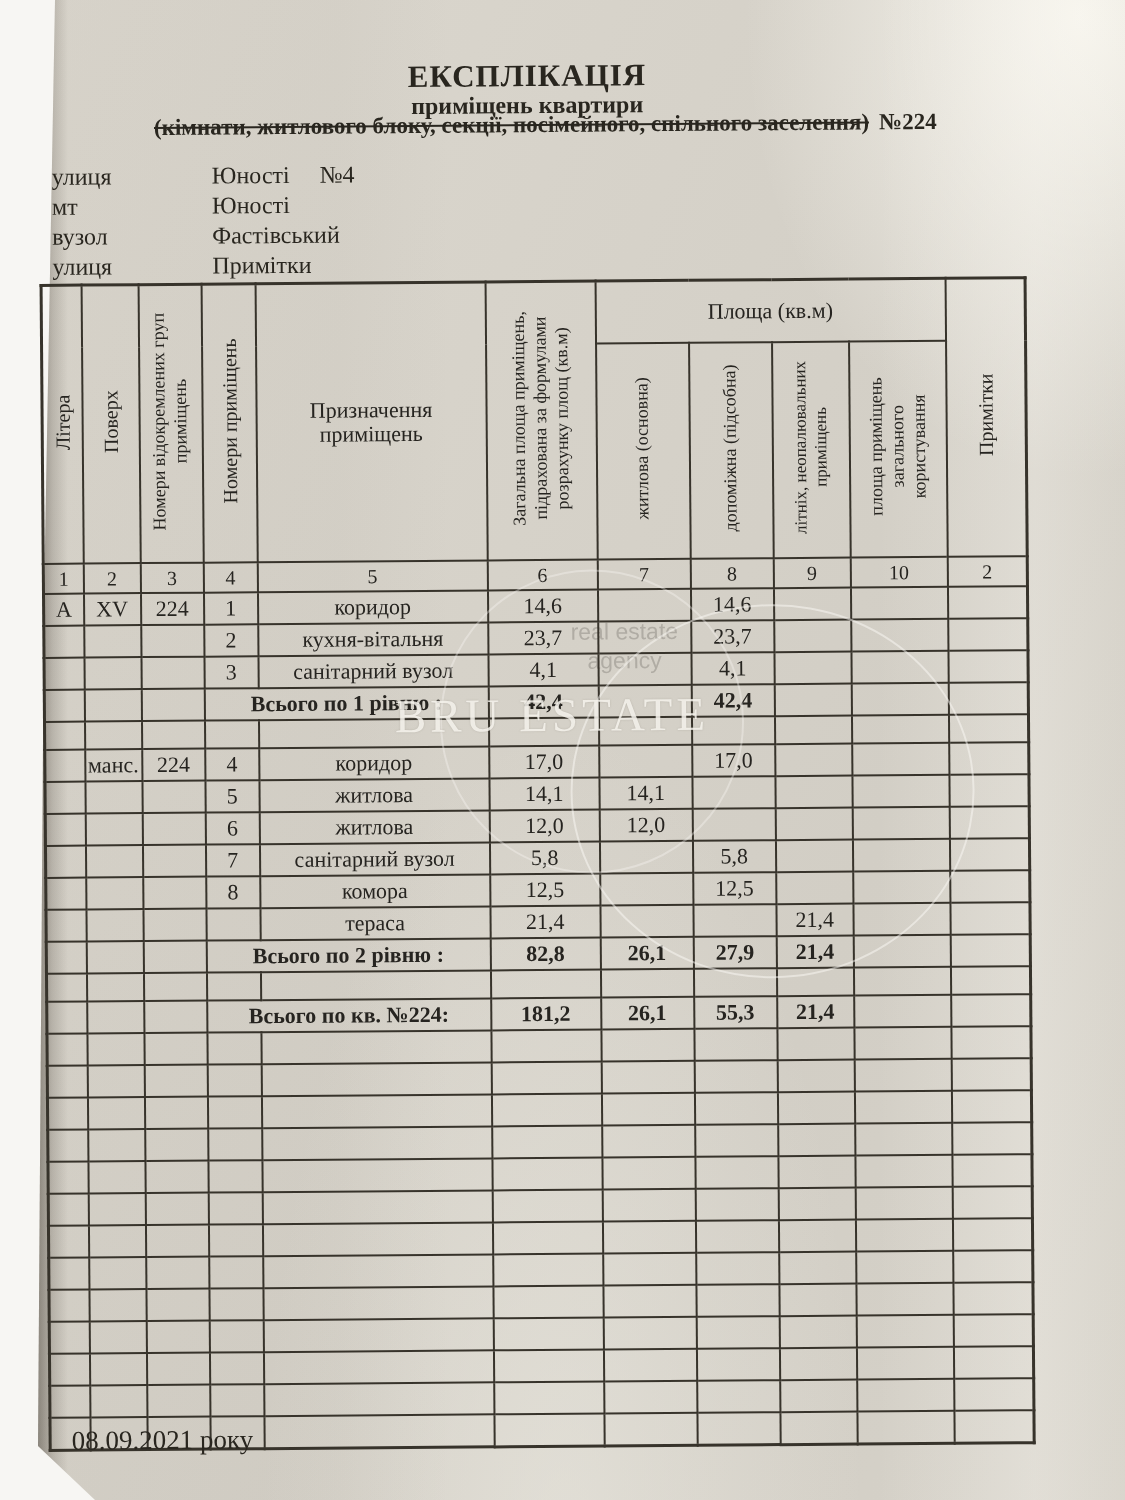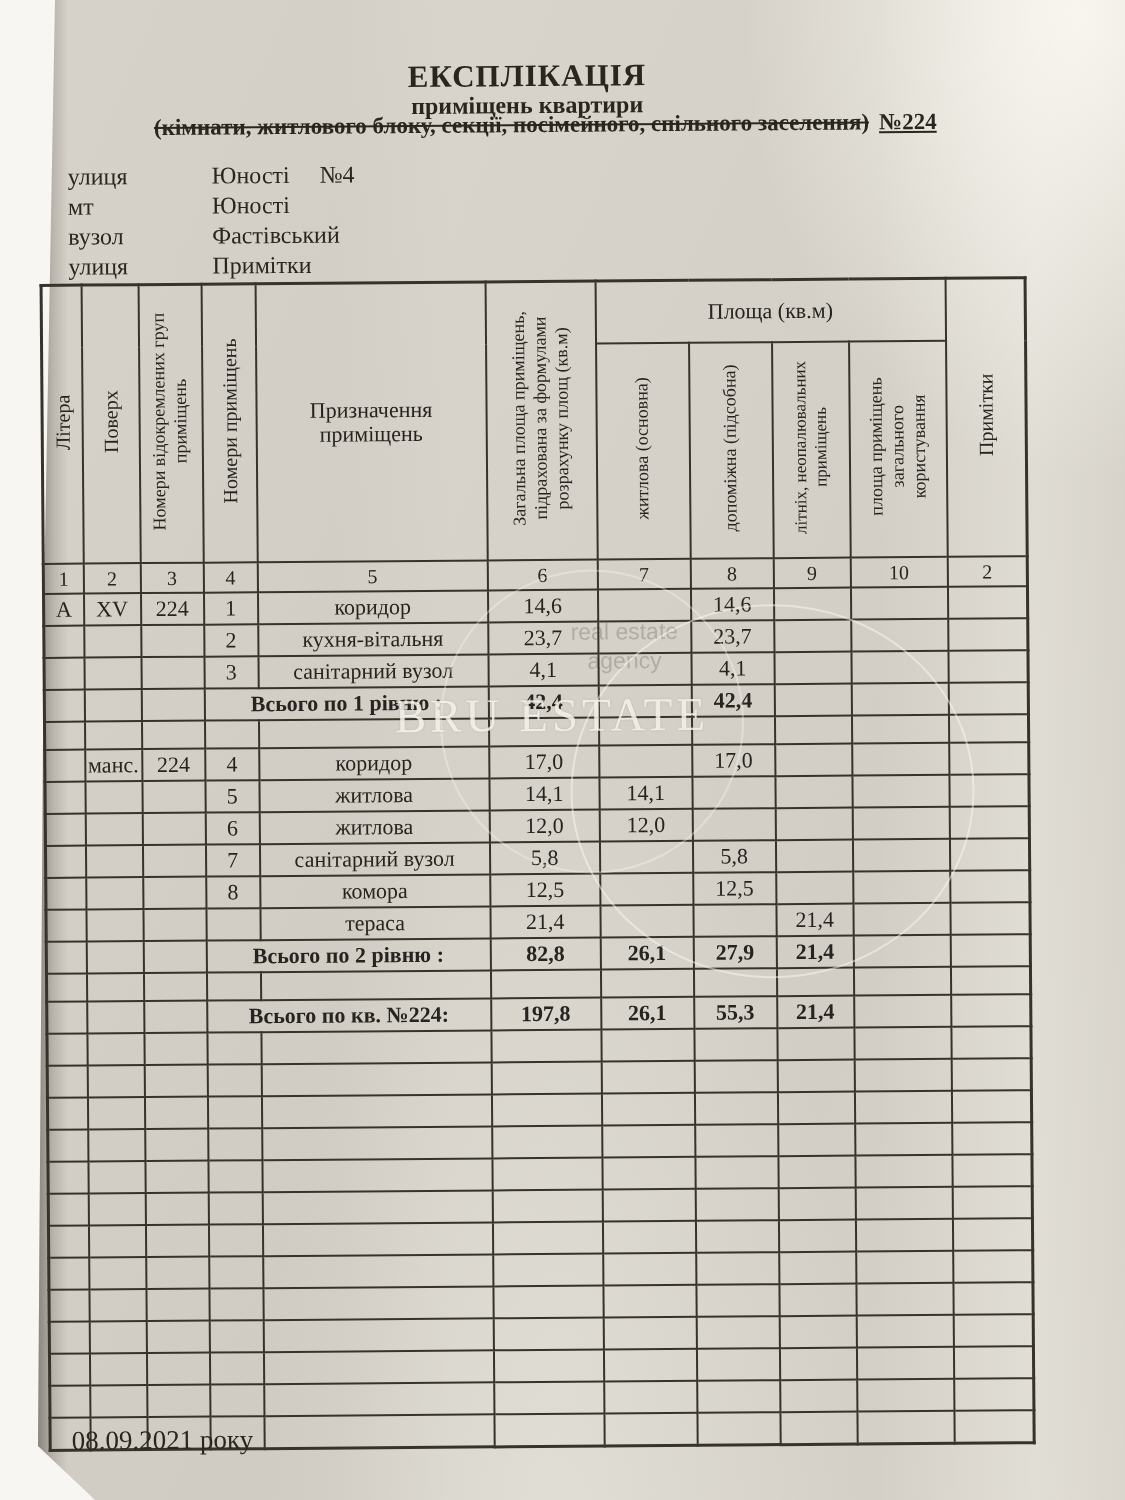--- a/index.html
+++ b/index.html
@@ -33,26 +33,26 @@
   .content{position:absolute;inset:0;transform:rotate(-0.45deg);transform-origin:540px 720px;}
 
   
   .t1{position:absolute;left:262px;top:58px;width:540px;text-align:center;
       font-size:31px;font-weight:bold;letter-spacing:1px;}
   .t2{position:absolute;left:262px;top:92px;width:540px;text-align:center;
       font-size:24px;font-weight:bold;}
   .t3{position:absolute;left:90px;top:112px;width:920px;text-align:center;
       font-size:23px;font-weight:bold;white-space:nowrap;}
   .t3 .struck{text-decoration:line-through;text-decoration-thickness:2px;}
-  .t3 .aptno{text-decoration:underline;margin-left:10px;}
+  .t3 .aptno{margin-left:10px;}
 
   
   .addr{position:absolute;left:56px;top:160px;width:700px;font-size:24px;}
   .addr .row{height:30px;position:relative;}
-  .addr .lab{position:absolute;left:16px;}
+  .addr .lab{position:absolute;left:0;}
   .addr .val{position:absolute;left:160px;}
 
   
   table.expl{
     position:absolute;left:43px;top:280px;width:984px;
     border-collapse:collapse;table-layout:fixed;
   }
   table.expl td{
     border:2px solid #37332b;padding:0;vertical-align:middle;text-align:center;
     font-size:22px;color:#262420;overflow:hidden;line-height:1.1;
@@ -342,21 +342,21 @@
             <td></td>
             <td></td>
             <td></td>
             <td></td>
           </tr>
           <tr class="r-data">
             <td></td>
             <td></td>
             <td></td>
             <td class="total-label" colspan="2">Всього по кв. №224:</td>
-            <td class="bold">197,8</td>
+            <td class="bold">181,2</td>
             <td class="bold">26,1</td>
             <td class="bold">55,3</td>
             <td class="bold">21,4</td>
             <td class="bold"></td>
             <td class="bold"></td>
           </tr>
           <tr class="r-data">
             <td></td>
             <td></td>
             <td></td>

